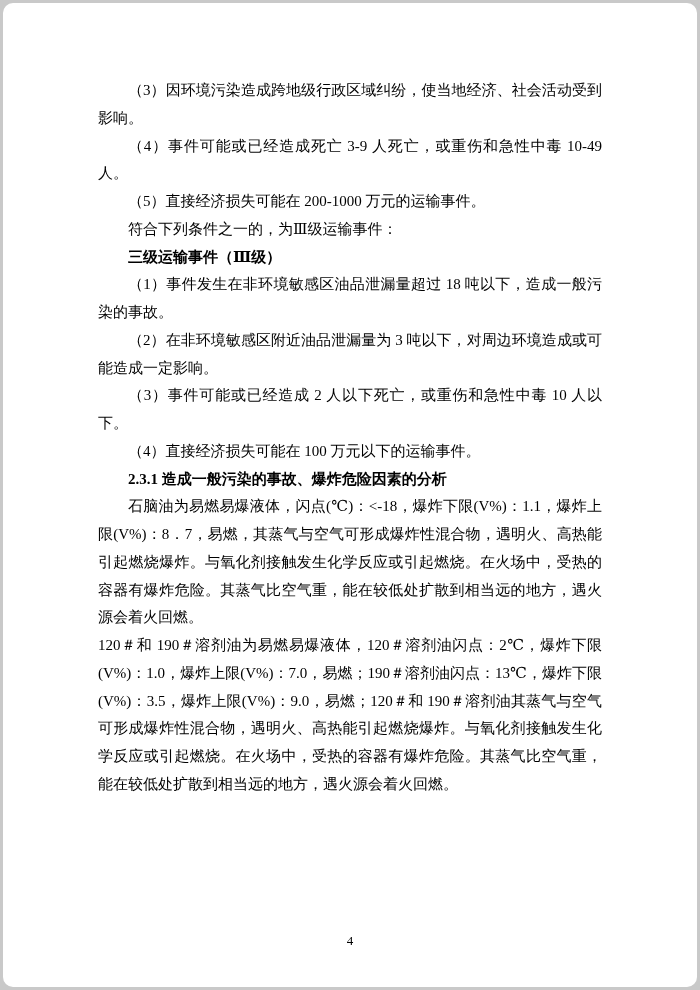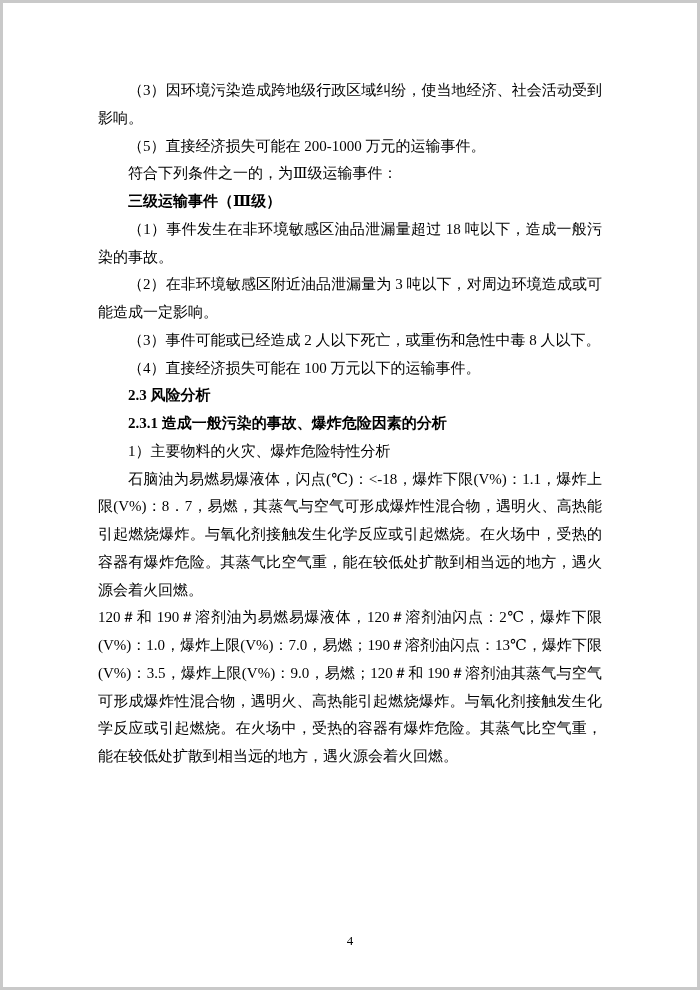--- a/index.html
+++ b/index.html
@@ -13,20 +13,21 @@
     position: relative;
     overflow: hidden;
   }
   .page {
     position: absolute;
     left: 3px;
     top: 3px;
     width: 694px;
     height: 984px;
     background: #ffffff;
+    border-radius: 10px;
   }
   .doc {
     position: absolute;
     left: 95px;
     right: 95px;
     top: 74px;
     font-family: "Liberation Serif", "DejaVu Serif", serif;
     font-size: 15px;
     line-height: 1.85;
     color: #000000;
@@ -52,27 +53,26 @@
     font-size: 13px;
     color: #000000;
   }
 </style>
 </head>
 <body>
 
 <div class="page">
   <div class="doc">
     <p class="para">（3）因环境污染造成跨地级行政区域纠纷，使当地经济、社会活动受到影响。</p>
+    <p class="para">（4）事件可能或已经造成死亡 3-9 人死亡，或重伤和急性中毒 10-49 人。</p>
     <p class="para">（5）直接经济损失可能在 200-1000 万元的运输事件。</p>
     <p class="para">符合下列条件之一的，为Ⅲ级运输事件：</p>
     <p class="para heading">三级运输事件（Ⅲ级）</p>
     <p class="para">（1）事件发生在非环境敏感区油品泄漏量超过 18 吨以下，造成一般污染的事故。</p>
     <p class="para">（2）在非环境敏感区附近油品泄漏量为 3 吨以下，对周边环境造成或可能造成一定影响。</p>
-    <p class="para">（3）事件可能或已经造成 2 人以下死亡，或重伤和急性中毒 8 人以下。</p>
+    <p class="para">（3）事件可能或已经造成 2 人以下死亡，或重伤和急性中毒 10 人以下。</p>
     <p class="para">（4）直接经济损失可能在 100 万元以下的运输事件。</p>
-    <p class="para heading">2.3  风险分析</p>
     <p class="para heading">2.3.1 造成一般污染的事故、爆炸危险因素的分析</p>
-    <p class="para">1）主要物料的火灾、爆炸危险特性分析</p>
     <p class="para">石脑油为易燃易爆液体，闪点(℃)：&lt;-18，爆炸下限(V%)：1.1，爆炸上限(V%)：8．7，易燃，其蒸气与空气可形成爆炸性混合物，遇明火、高热能引起燃烧爆炸。与氧化剂接触发生化学反应或引起燃烧。在火场中，受热的容器有爆炸危险。其蒸气比空气重，能在较低处扩散到相当远的地方，遇火源会着火回燃。</p>
     <p class="para noindent">120＃和 190＃溶剂油为易燃易爆液体，120＃溶剂油闪点：2℃，爆炸下限 (V%)：1.0，爆炸上限(V%)：7.0，易燃；190＃溶剂油闪点：13℃，爆炸下限 (V%)：3.5，爆炸上限(V%)：9.0，易燃；120＃和 190＃溶剂油其蒸气与空气可形成爆炸性混合物，遇明火、高热能引起燃烧爆炸。与氧化剂接触发生化学反应或引起燃烧。在火场中，受热的容器有爆炸危险。其蒸气比空气重，能在较低处扩散到相当远的地方，遇火源会着火回燃。</p>
   </div>
   <div class="footer">4</div>
 </div>
 
 </body></html>

